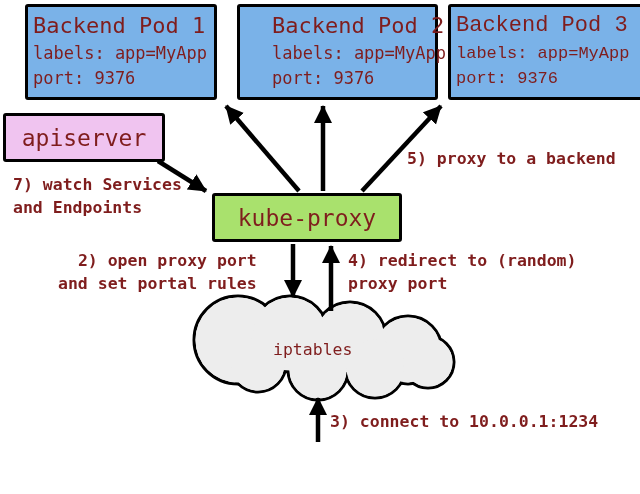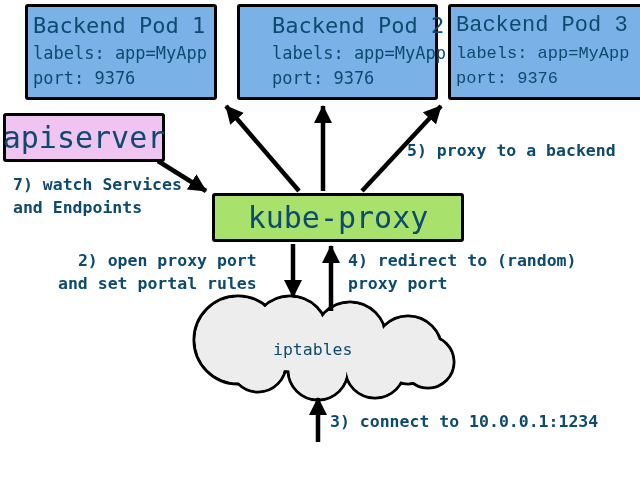--- a/index.html
+++ b/index.html
@@ -1,42 +1,42 @@
 <!DOCTYPE html>
 <html><head>
 <meta charset="utf-8">
 <style>
   html,body{margin:0;padding:0;background:#fff;}
   #canvas{
     position:relative;width:640px;height:494px;background:#ffffff;overflow:hidden;
-    font-family:"DejaVu Sans Mono","Liberation Mono",monospace;color:#0c4a6e;
+    font-family:"DejaVu Sans Mono","Liberation Mono",monospace;color:#7f1d1d;
   }
   #layer-svg{position:absolute;left:0;top:0;width:640px;height:494px;}
   .node{
     position:absolute;box-sizing:border-box;border:3px solid #000;border-radius:3px;
   }
-  .node-center{display:flex;align-items:center;justify-content:center;font-size:30px;}
+  .node-center{display:flex;align-items:center;justify-content:center;font-size:23px;}
   .pod{background:#7ab2e8;padding:4px 0 0 5px;}
   .pod-title{font-size:22px;line-height:30px;white-space:nowrap;}
   .pod-line{font-size:17px;line-height:25px;white-space:nowrap;}
   #apiserver{left:3px;top:113px;width:162px;height:49px;background:#f0c4f0;}
-  #kube-proxy{left:212px;top:193px;width:252px;height:49px;background:#a9e16d;}
+  #kube-proxy{left:212px;top:193px;width:190px;height:49px;background:#a9e16d;}
   #client{left:222px;top:443px;width:193px;height:50px;background:#f0c87e;}
   #pod1{left:25px;top:4px;width:192px;height:96px;}
   #pod2{left:237px;top:4px;width:201px;height:96px;padding-left:32px;}
   #pod3{left:448px;top:4px;width:216px;height:96px;font-family:Liberation Mono, monospace;}
   .annot{
     position:absolute;font-size:16.5px;font-weight:bold;line-height:23px;
     white-space:pre-line;
   }
   #annot-1{left:13px;top:173px;}
   #annot-2{left:58px;top:249px;text-align:right;}
   #annot-3{left:330px;top:410px;}
   #annot-4{left:348px;top:249px;}
-  #annot-5{left:407px;top:139px;}
+  #annot-5{left:407px;top:147px;}
   #iptables-label{position:absolute;left:273px;top:340px;font-size:16.5px;}
 </style>
 </head>
 <body>
 
 <div id="canvas">
 
   <svg id="layer-svg" viewBox="0 0 640 494" xmlns="http://www.w3.org/2000/svg">
     <defs>
       <marker id="ah" markerUnits="userSpaceOnUse" markerWidth="22" markerHeight="20" refX="17" refY="9" orient="auto">

